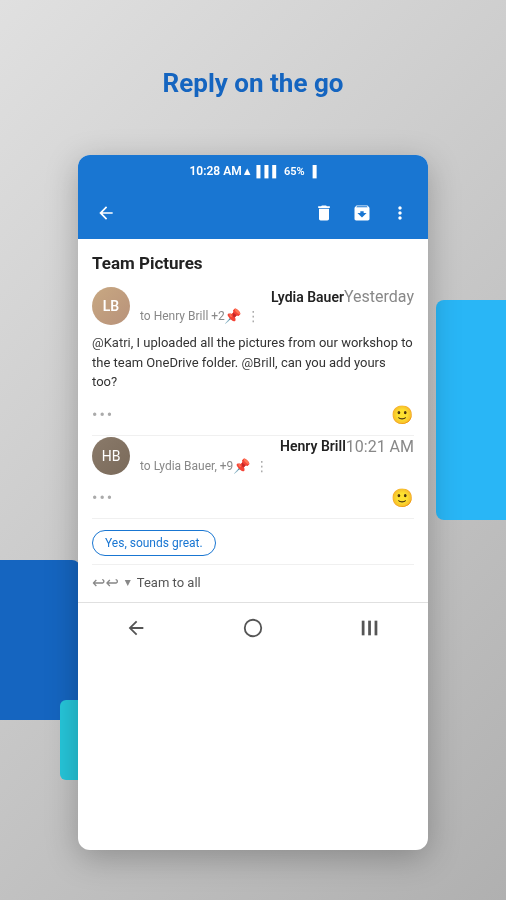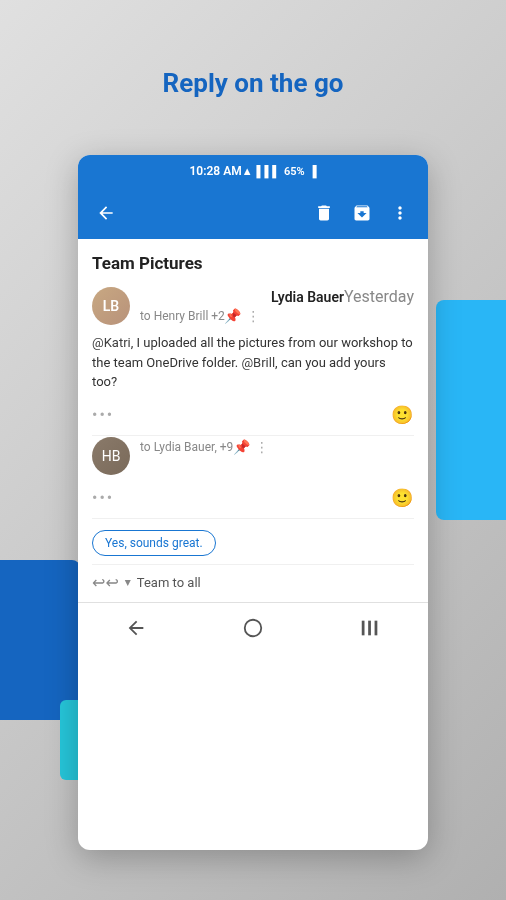--- a/index.html
+++ b/index.html
@@ -403,20 +403,24 @@
       <div class="email-footer">
         <span class="more-dots">•••</span>
         <span class="emoji-btn">🙂</span>
       </div>
     </div>
 
     <div class="email-card">
       <div class="email-header">
         <div class="avatar avatar-henry">HB</div>
         <div class="email-sender-info">
+          <div class="sender-row">
+            <span class="sender-name">Henry Brill</span>
+            <span class="email-time">10:21 AM</span>
+          </div>
           <div class="recipient-row">
             <span class="recipient-text">to Lydia Bauer, +9</span>
             <div class="email-action-icons">
               <span class="email-action-icon">📌</span>
               <span class="email-action-icon">⋮</span>
             </div>
           </div>
         </div>
       </div>
       <div class="email-footer">

